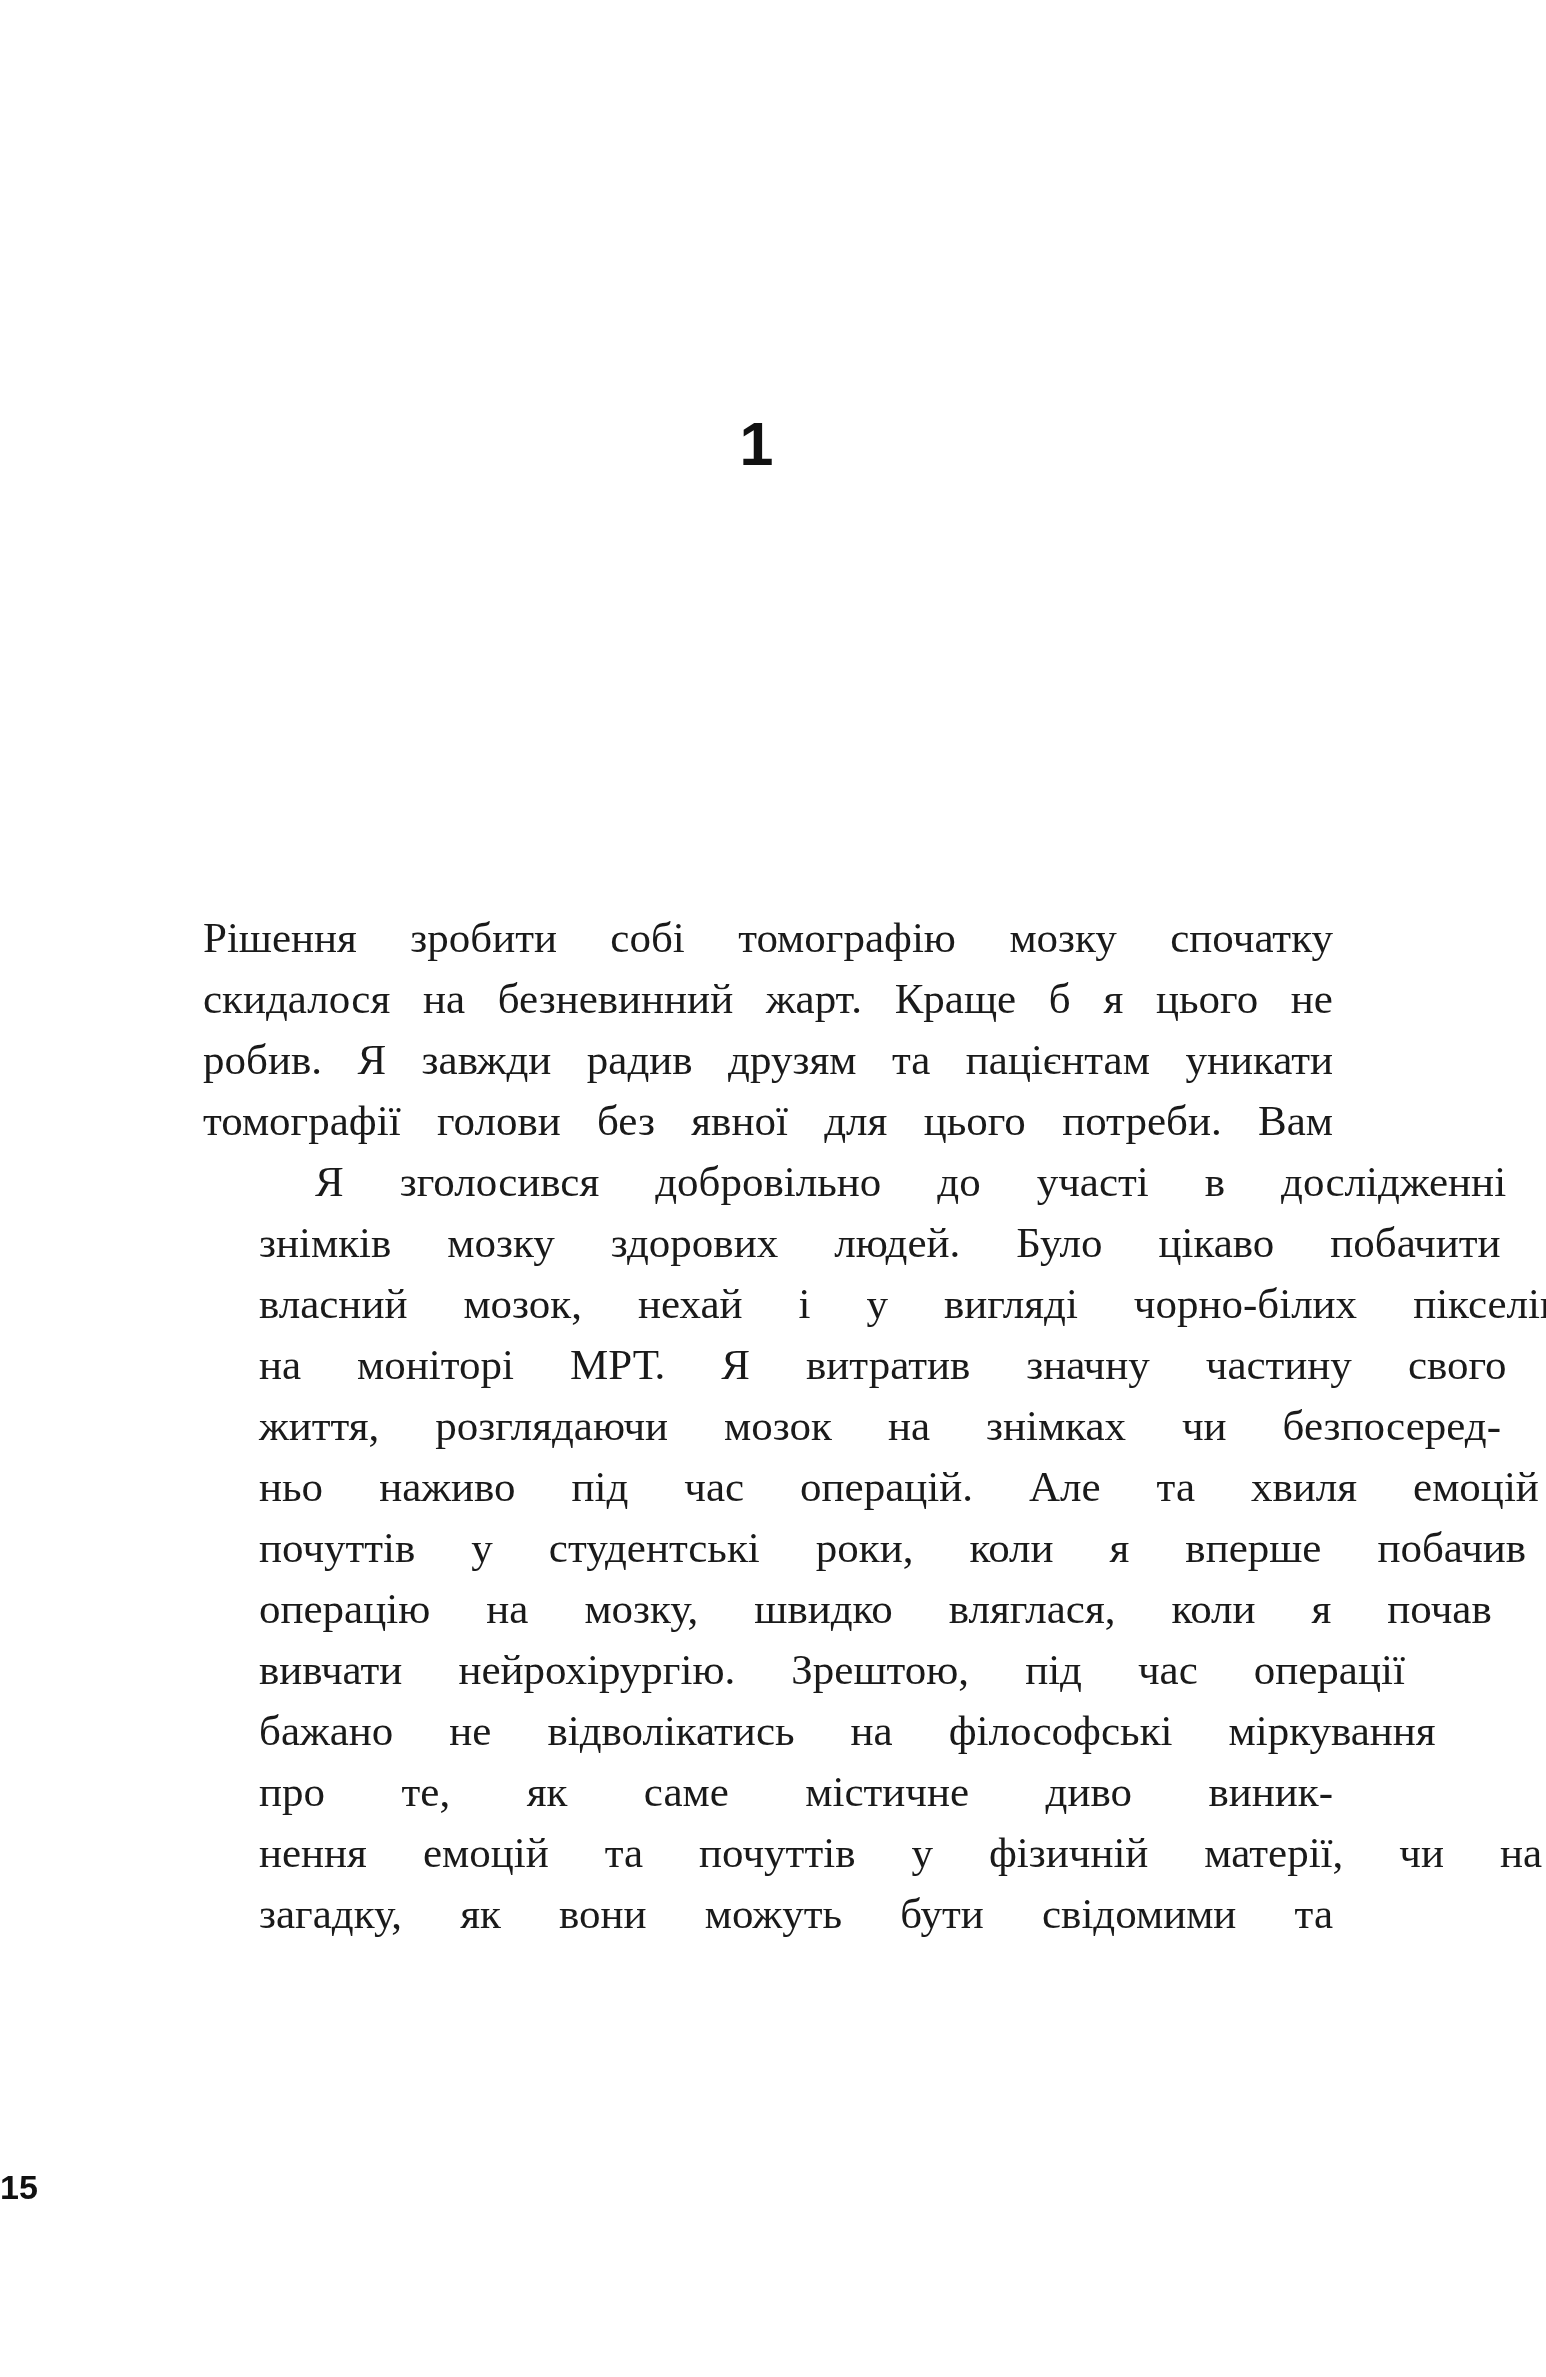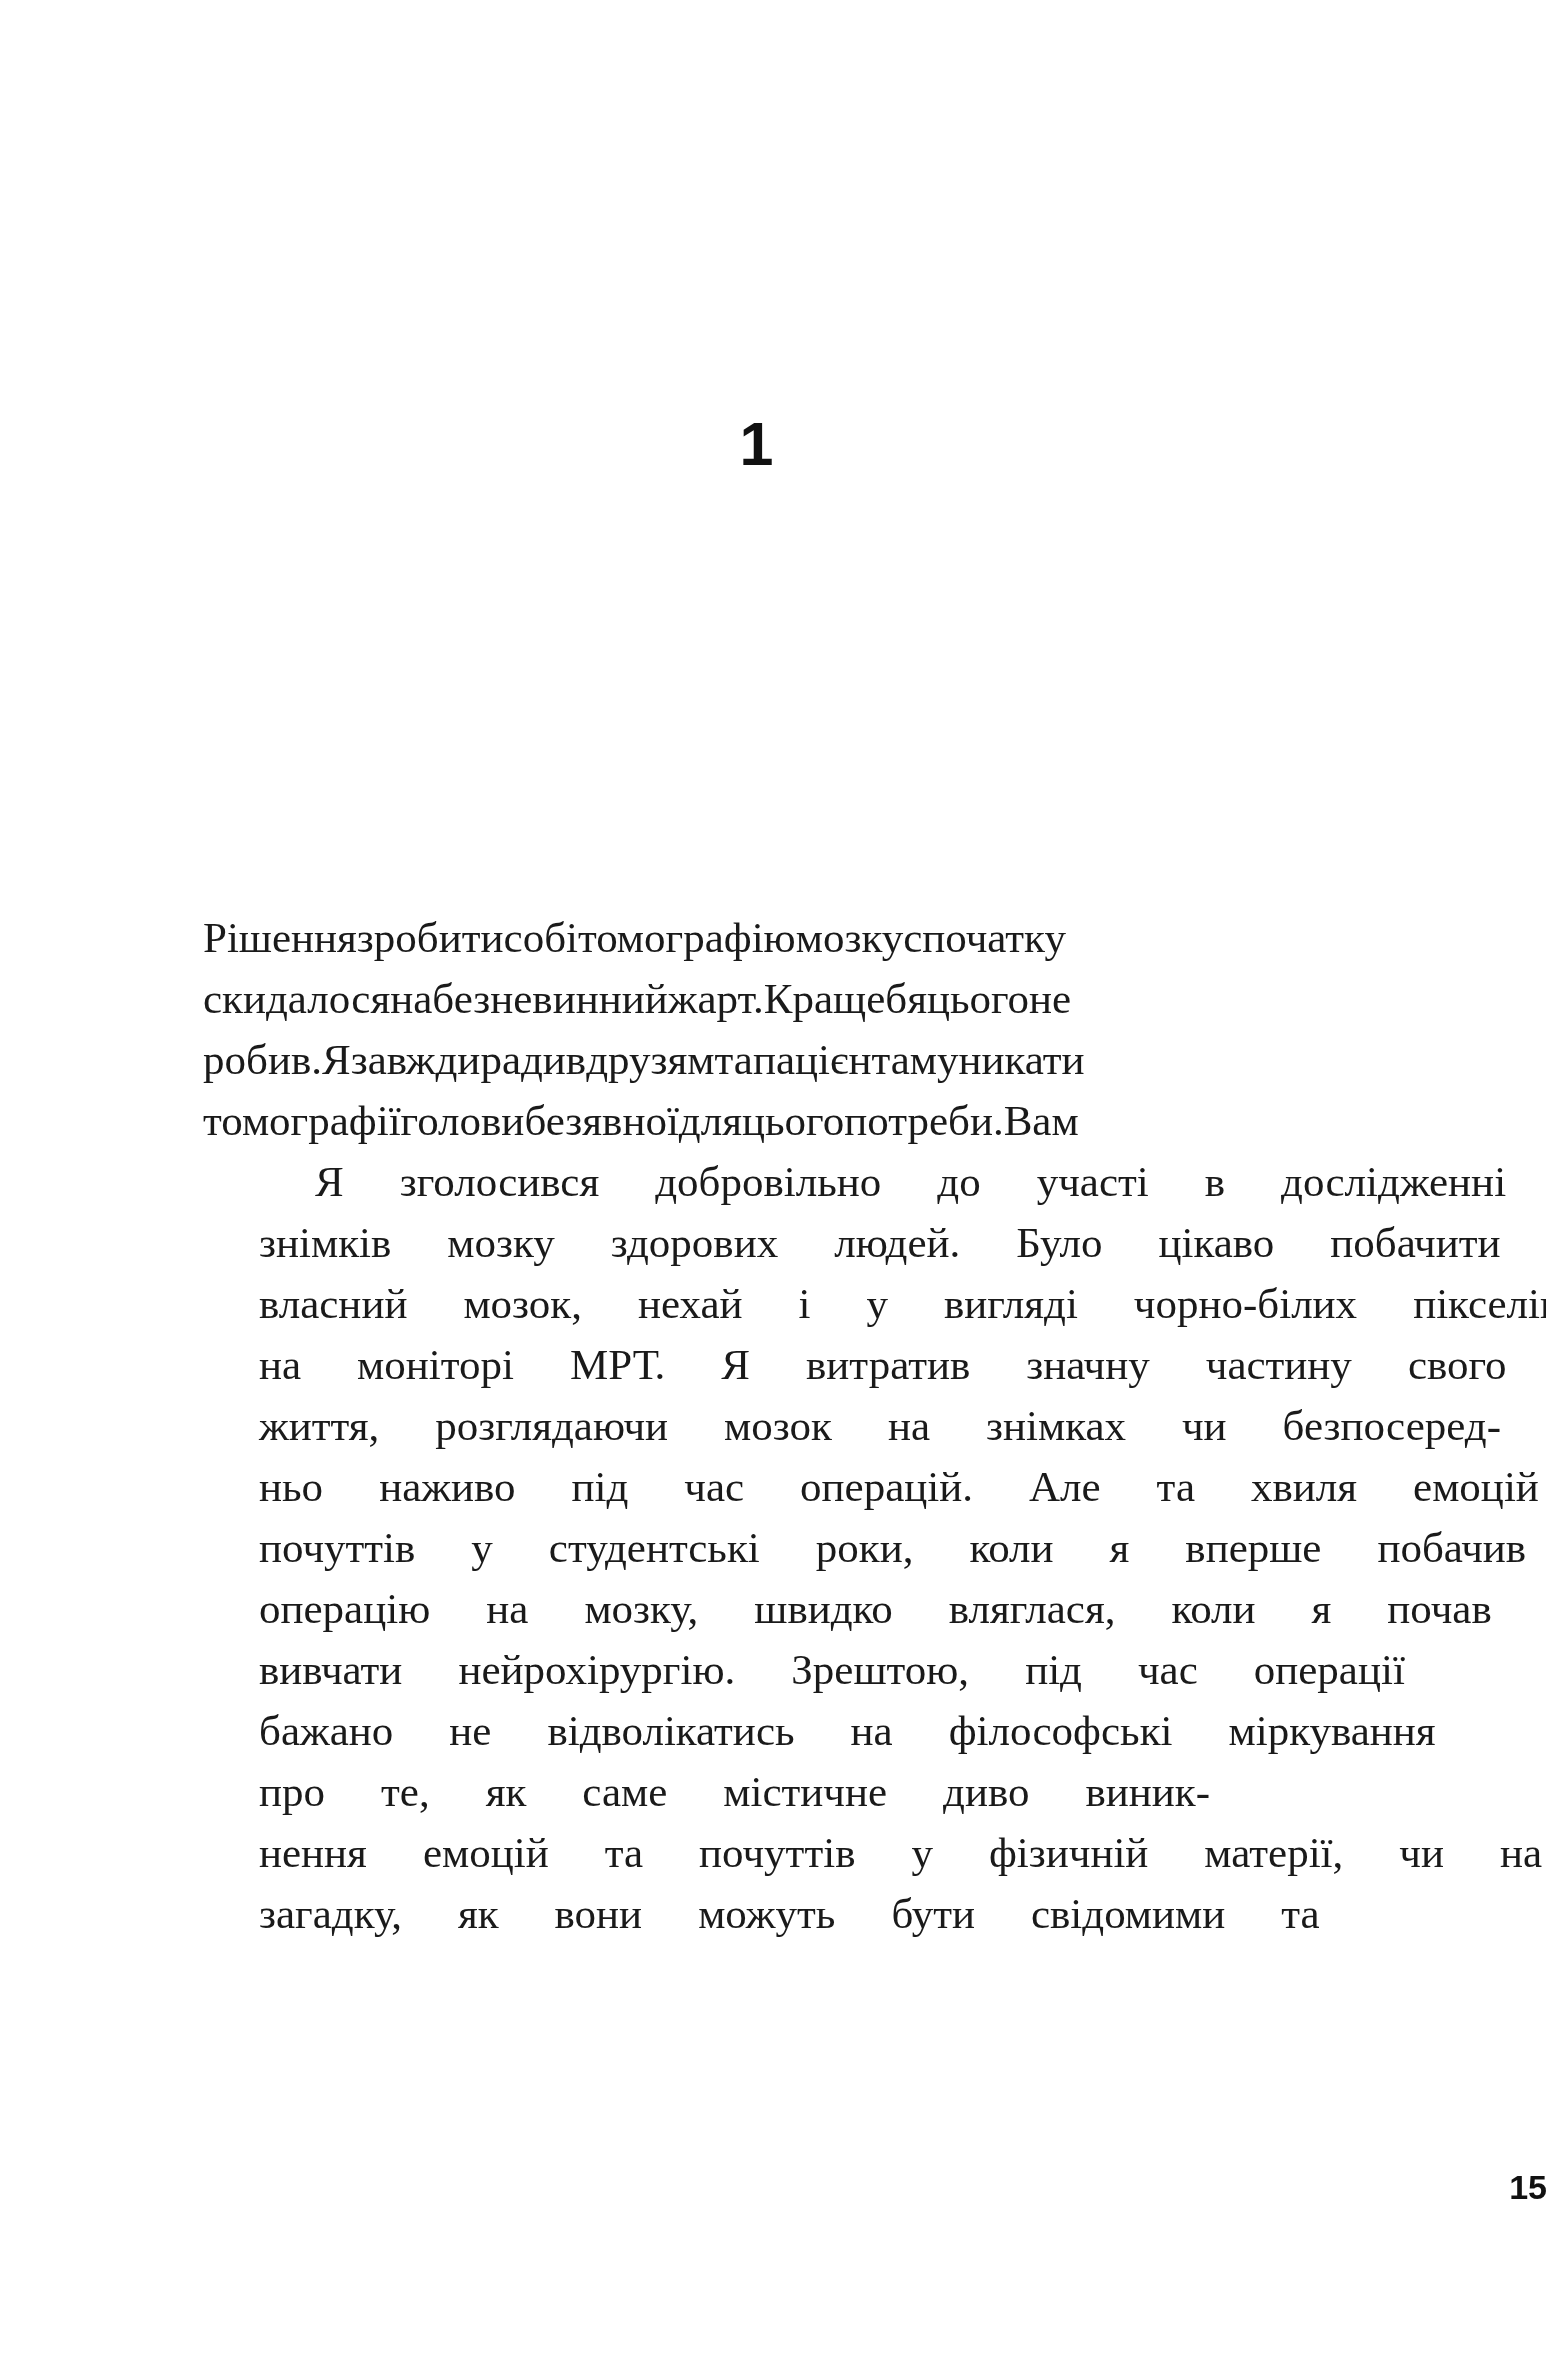--- a/index.html
+++ b/index.html
@@ -52,21 +52,21 @@
     word-spacing: -0.4px;
     hyphens: none;
   }
 
   .para + .para {
     text-indent: 56px;
   }
 
   .line-justified {
     display: flex;
-    justify-content: flex-start;
+    justify-content: space-between;
     white-space: pre;
   }
 
   .line-justified > span {
     display: inline-block;
   }
 
   .line-indent {
     padding-left: 56px;
   }
@@ -75,21 +75,21 @@
     display: block;
     white-space: nowrap;
   }
 
   
   .page-number {
     position: absolute;
     left: 0;
     top: 2169px;
     width: 1547px;
-    text-align: right;
+    text-align: left;
     font-family: "Liberation Sans", "DejaVu Sans", sans-serif;
     font-weight: bold;
     font-size: 34px;
     line-height: 37px;
     color: #111111;
   }
 </style>
 </head>
 <body>
 

